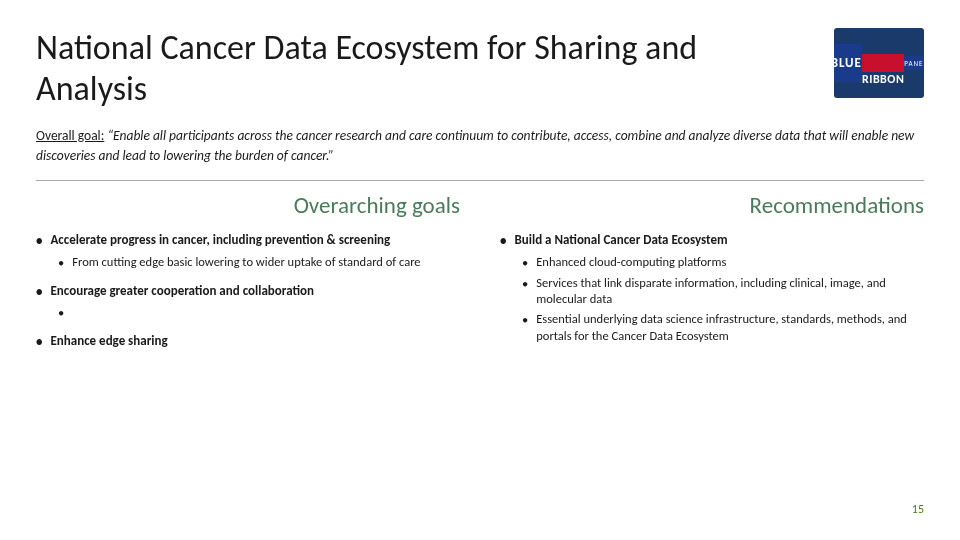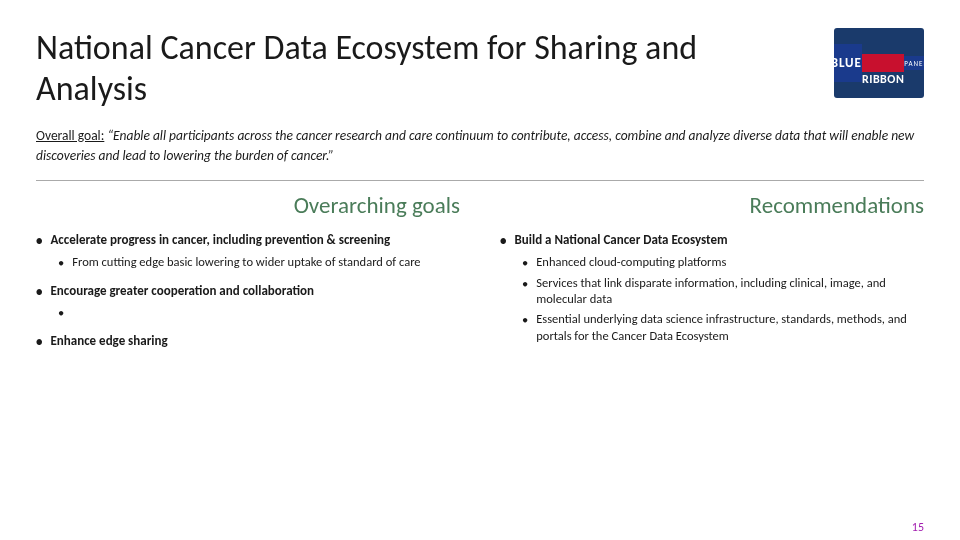--- a/index.html
+++ b/index.html
@@ -181,24 +181,24 @@
       flex-shrink: 0;
       margin-top: 1px;
     }
 
     .bullet-group {
       margin-bottom: 10px;
     }
 
     .page-number {
       position: absolute;
-      bottom: 6px;
+      bottom: 24px;
       right: 36px;
       font-size: 12px;
-      color: #a21caf;
+      color: #4d7c0f;
     }
   </style>
 </head>
 <body>
 
 <div class="slide">
 
   <div class="header-area">
     <h1 class="title">National Cancer Data Ecosystem for Sharing and Analysis</h1>
     <div class="logo-box">

